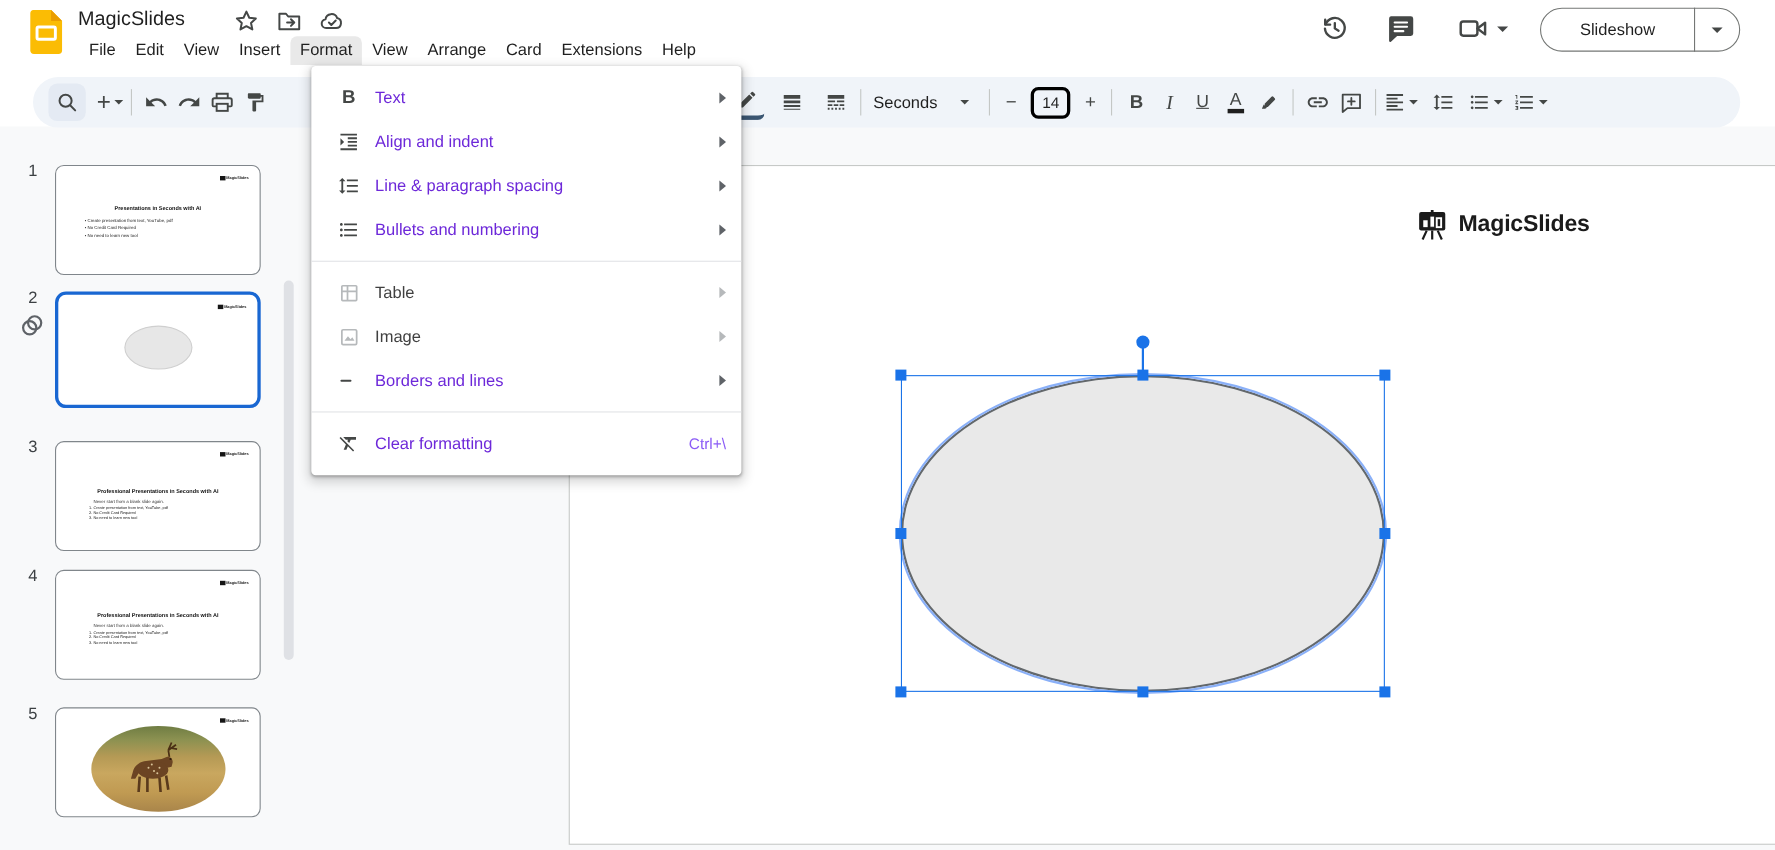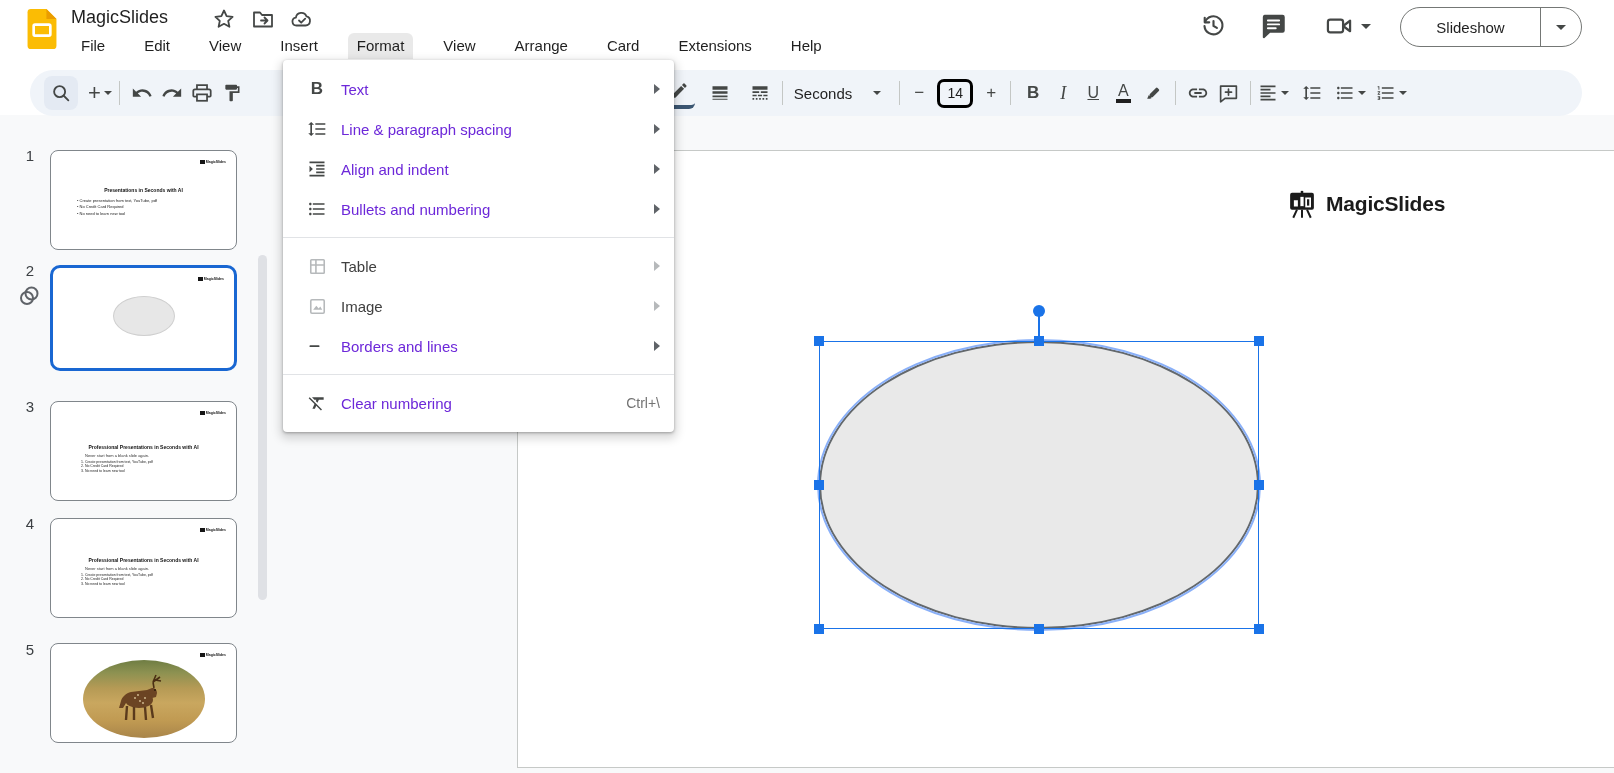--- a/index.html
+++ b/index.html
@@ -9,21 +9,21 @@
 
   
   .header { position:absolute; left:0; top:0; width:1614px; height:62px; background:#fff; z-index:5; }
   .app-logo { position:absolute; left:27px; top:9px; width:30px; height:40px; cursor:pointer; }
   .doc-title { position:absolute; left:71px; top:7px; font-size:18px; color:#1f1f1f; }
   .hdr-ico { position:absolute; top:7px; width:24px; height:24px; color:#444746; cursor:pointer; }
   .star-ico { left:212px; }
   .folder-ico { left:251px; }
   .cloud-ico { left:290px; }
 
-  .menubar { position:absolute; left:72px; top:33px; display:flex; height:26px;gap:21px; }
+  .menubar { position:absolute; left:72px; top:33px; display:flex; height:26px; }
   .menubar .mitem { font-size:15px; line-height:25px; padding:0 9px; border-radius:6px; cursor:pointer; color:#1f1f1f; white-space:nowrap; }
   .menubar .mitem.active { background:#e9e9e9; border-radius:6px 6px 0 0; }
 
   .hdr-right-ico { position:absolute; top:12px; color:#444746; cursor:pointer; }
   .history-ico { left:1200px; }
   .comment-ico { left:1260px; }
   .cam-group { position:absolute; left:1325px; top:12px; display:flex; align-items:center; gap:8px; cursor:pointer; color:#444746; }
   .caret { width:0; height:0; border-left:5px solid transparent; border-right:5px solid transparent; border-top:5px solid #444746; }
   .slideshow-btn { position:absolute; left:1400px; top:7px; width:182px; height:40px; border:1px solid #747775; border-radius:20px; display:flex; align-items:center; background:#fff; cursor:pointer; }
   .slideshow-label { flex:1; text-align:center; font-size:15px; color:#1f1f1f; }
@@ -84,21 +84,21 @@
   .ctx-menu { position:absolute; left:283px; top:60px; width:391px; background:#fff; border-radius:4px; padding:9px 0;
      box-shadow:0 1px 3px rgba(0,0,0,.3), 0 4px 10px 3px rgba(0,0,0,.15); z-index:20; }
   .ctx-row { height:40px; display:flex; align-items:center; padding:0 14px 0 24px; cursor:pointer; position:relative; }
   .ctx-row.hl { background:#f0f1f2; }
   .ctx-ico { width:20px; height:20px; color:#444746; display:flex; align-items:center; justify-content:center; flex:none; }
   .ctx-label { font-size:15px; color:#6d28d9; margin-left:14px; white-space:nowrap; }
   .ctx-row.disabled .ctx-label { color:#404040; }
   .ctx-row.disabled .ctx-ico { color:#b6b9bb; }
   .ctx-arrow { margin-left:auto; width:0; height:0; border-top:5px solid transparent; border-bottom:5px solid transparent; border-left:6px solid #5f6368; }
   .ctx-row.disabled .ctx-arrow { border-left-color:#b6b9bb; }
-  .ctx-shortcut { margin-left:auto; font-size:14px; color:#737373; }
+  .ctx-shortcut { margin-left:auto; font-size:14px; color:#8b5cf6; }
   .ctx-div { border-top:1px solid #e1e3e6; margin:8px 0; }
   .ctx-bold-glyph { font-weight:700; font-size:17px; color:#444746; }
 </style>
 </head>
 <body>
 
 <div class="header">
   <svg class="app-logo" viewBox="0 0 26 36">
     <path d="M3 0 h14 l9 9 v24 a3 3 0 0 1 -3 3 H3 a3 3 0 0 1 -3 -3 V3 a3 3 0 0 1 3 -3 z" fill="#fbbc04"></path>
     <path d="M17 0 l9 9 h-9 z" fill="#ea9d00"></path>
@@ -405,33 +405,33 @@
   <div class="ctx-row">
     <span class="ctx-ico">
         <span class="ctx-bold-glyph">B</span>
       </span>
     <span class="ctx-label">Text</span>
     <span class="ctx-arrow"></span>
   </div>
   <div class="ctx-row">
     <span class="ctx-ico">
       <svg width="20" height="20" viewBox="0 0 24 24" fill="currentColor">
+          <path d="M3 21h18v-2H3v2zM3 8v8l4-4-4-4zm8 9h10v-2H11v2zM3 3v2h18V3H3zm8 6h10V7H11v2zm0 4h10v-2H11v2z"></path>
+        </svg>
+    </span>
+    <span class="ctx-label">Align and indent</span>
+    <span class="ctx-arrow"></span>
+  </div>
+  <div class="ctx-row">
+    <span class="ctx-ico">
+      <svg width="20" height="20" viewBox="0 0 24 24" fill="currentColor">
           <path d="M6 7h2.5L5 3.5 1.5 7H4v10H1.5L5 20.5 8.5 17H6V7zm4-2v2h12V5H10zm0 14h12v-2H10v2zm0-6h12v-2H10v2z"></path>
         </svg>
     </span>
     <span class="ctx-label">Line &amp; paragraph spacing</span>
-    <span class="ctx-arrow"></span>
-  </div>
-  <div class="ctx-row">
-    <span class="ctx-ico">
-      <svg width="20" height="20" viewBox="0 0 24 24" fill="currentColor">
-          <path d="M3 21h18v-2H3v2zM3 8v8l4-4-4-4zm8 9h10v-2H11v2zM3 3v2h18V3H3zm8 6h10V7H11v2zm0 4h10v-2H11v2z"></path>
-        </svg>
-    </span>
-    <span class="ctx-label">Align and indent</span>
     <span class="ctx-arrow"></span>
   </div>
   <div class="ctx-row">
     <span class="ctx-ico">
       <svg width="20" height="20" viewBox="0 0 24 24" fill="currentColor">
           <path d="M4 10.5c-.83 0-1.5.67-1.5 1.5s.67 1.5 1.5 1.5 1.5-.67 1.5-1.5-.67-1.5-1.5-1.5zm0-6c-.83 0-1.5.67-1.5 1.5S3.17 7.5 4 7.5 5.5 6.83 5.5 6 4.83 4.5 4 4.5zm0 12c-.83 0-1.5.68-1.5 1.5s.68 1.5 1.5 1.5 1.5-.68 1.5-1.5-.67-1.5-1.5-1.5zM7 19h14v-2H7v2zm0-6h14v-2H7v2zm0-8v2h14V5H7z"></path>
         </svg>
     </span>
     <span class="ctx-label">Bullets and numbering</span>
     <span class="ctx-arrow"></span>
@@ -466,16 +466,16 @@
     <span class="ctx-label">Borders and lines</span>
     <span class="ctx-arrow"></span>
   </div>
   <div class="ctx-div"></div>
   <div class="ctx-row">
     <span class="ctx-ico">
       <svg width="20" height="20" viewBox="0 0 24 24" fill="currentColor">
           <path d="M3.27 5 2 6.27l6.97 6.97L6.5 19h3l1.57-3.66L16.73 21 18 19.73 3.55 5.27 3.27 5zM6 5v.18L8.82 8h2.4l-.72 1.68 2.1 2.1L14.21 8H20V5H6z"></path>
         </svg>
     </span>
-    <span class="ctx-label">Clear numbering</span>
+    <span class="ctx-label">Clear formatting</span>
     <span class="ctx-shortcut">Ctrl+\</span>
   </div>
 </div>
 
 </body></html>

